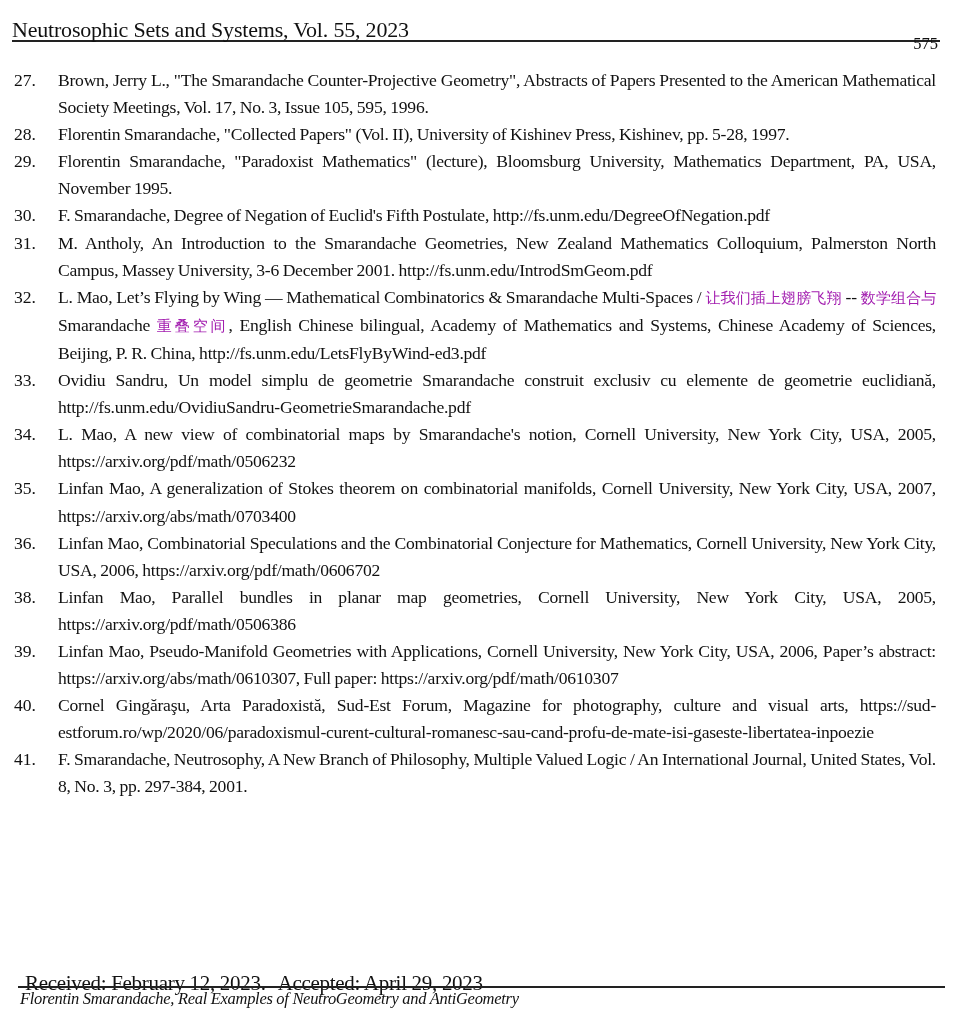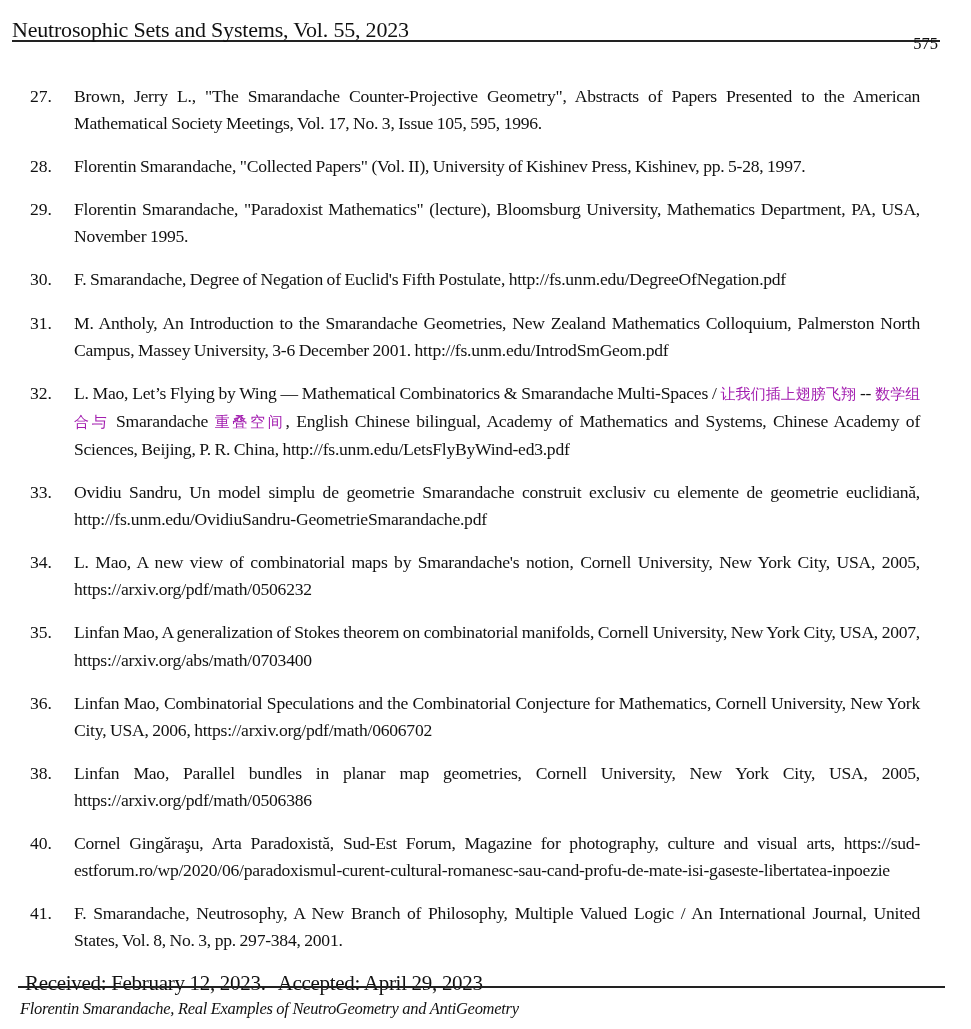--- a/index.html
+++ b/index.html
@@ -15,33 +15,33 @@
       position: absolute; left: 0; top: 1px; font-size: 22px;
       letter-spacing: -0.2px;
     }
     .header .pagenum {
       position: absolute; right: 2px; top: 5px; font-size: 16.5px; margin-top: 13px;
     }
     .refs {
       position: absolute; left: 14px; top: 67px; width: 922px;
       font-size: 17.6px; line-height: 27.1px;
     }
-    .ref { display: flex; margin: 16px; }
+    .ref { display: flex; margin: 0; }
     .ref .num { width: 44px; flex: 0 0 44px; }
     .ref .txt { flex: 1; text-align: justify; word-spacing: -0.5px; letter-spacing: -0.25px; }
     .ref .txt .cjk { font-family: "DejaVu Sans", sans-serif; font-size: 15px; color: #a21caf; }
     .dates {
       position: absolute; left: 25px; top: 971px; font-size: 21px; letter-spacing: -0.3px;
     }
     .dates .gap { display: inline-block; width: 12px; }
     .footer {
       position: absolute; left: 18px; top: 986px; width: 927px; border-top: 2px solid #222;
     }
     .footer .fline {
-      position: absolute; left: 2px; top: 11px; font-style: italic; font-size: 16.5px;
+      position: absolute; left: 2px; top: 1px; font-style: italic; font-size: 16.5px;
       letter-spacing: -0.3px; white-space: nowrap;
     }
   </style>
 </head>
 <body>
 
 <div class="header">
   <span class="journal">Neutrosophic Sets and Systems, Vol. 55, 2023</span>
   <span class="pagenum">575</span>
 </div>
@@ -85,20 +85,24 @@
   </div>
   <div class="ref">
     <span class="num">36.</span>
     <span class="txt">Linfan Mao, Combinatorial Speculations and the Combinatorial Conjecture for Mathematics, Cornell University, New York City, USA, 2006, https://arxiv.org/pdf/math/0606702</span>
   </div>
   <div class="ref">
     <span class="num">38.</span>
     <span class="txt">Linfan Mao, Parallel bundles in planar map geometries, Cornell University, New York City, USA, 2005, https://arxiv.org/pdf/math/0506386</span>
   </div>
   <div class="ref">
+    <span class="num">39.</span>
+    <span class="txt">Linfan Mao, Pseudo-Manifold Geometries with Applications, Cornell University, New York City, USA, 2006, Paper’s abstract: https://arxiv.org/abs/math/0610307, Full paper: https://arxiv.org/pdf/math/0610307</span>
+  </div>
+  <div class="ref">
     <span class="num">40.</span>
     <span class="txt">Cornel Gingăraşu, Arta Paradoxistă, Sud-Est Forum, Magazine for photography, culture and visual arts, https://sud-estforum.ro/wp/2020/06/paradoxismul-curent-cultural-romanesc-sau-cand-profu-de-mate-isi-gaseste-libertatea-inpoezie</span>
   </div>
   <div class="ref">
     <span class="num">41.</span>
     <span class="txt">F. Smarandache, Neutrosophy, A New Branch of Philosophy, Multiple Valued Logic / An International Journal, United States, Vol. 8, No. 3, pp. 297-384, 2001.</span>
   </div>
 </div>
 
 <div class="dates">

